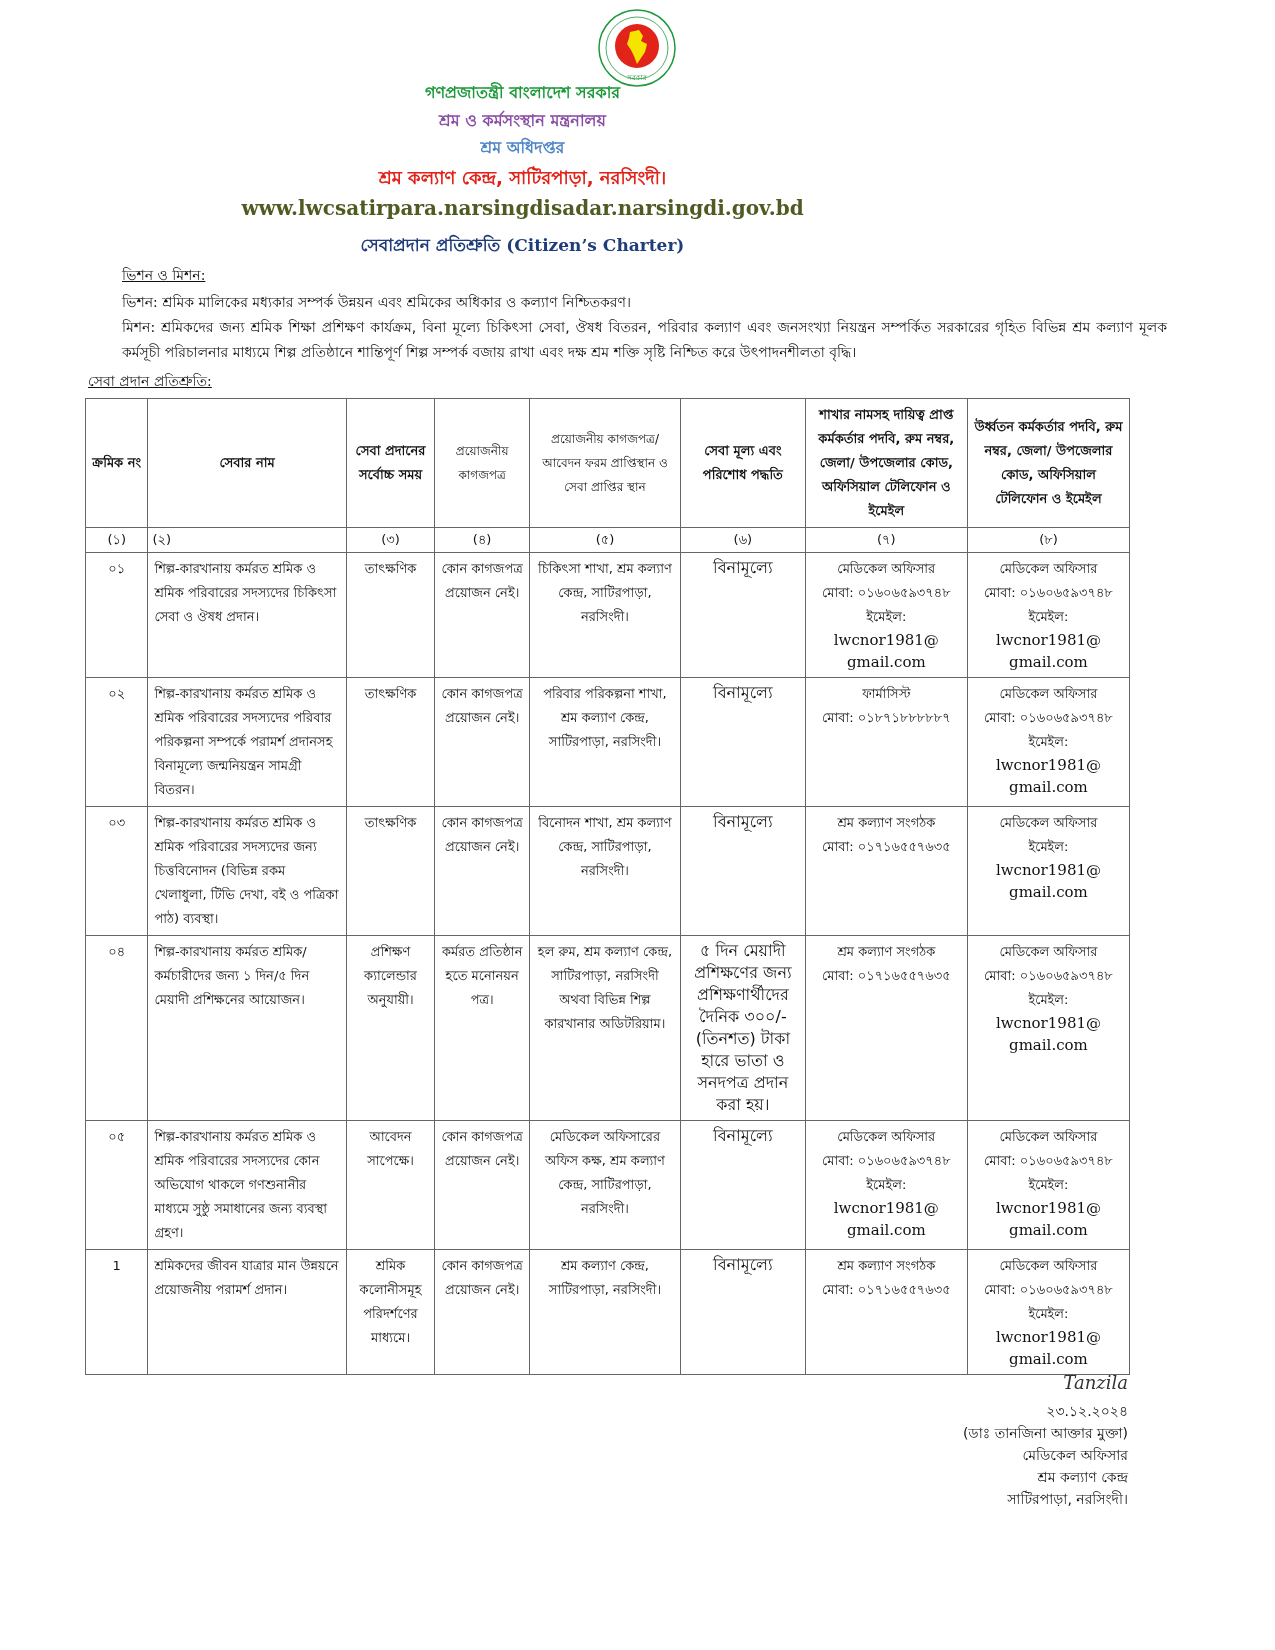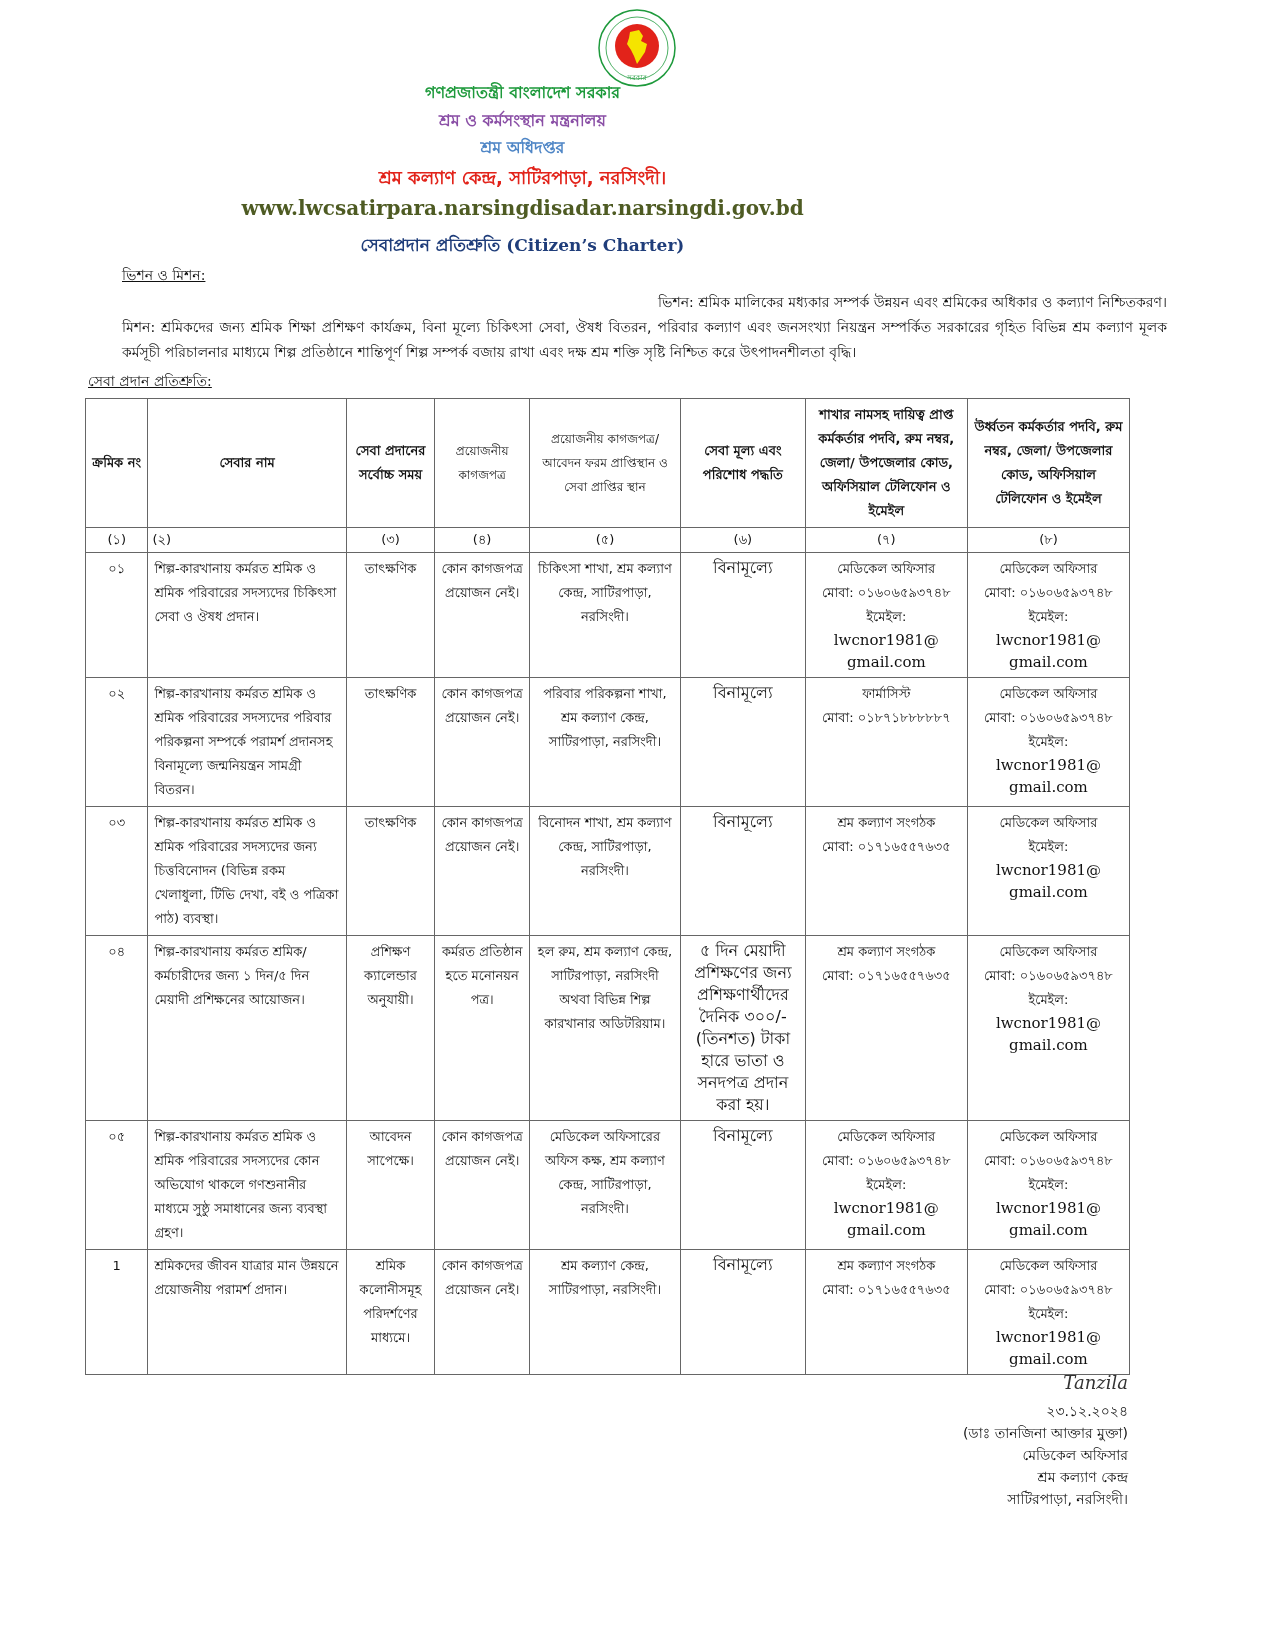--- a/index.html
+++ b/index.html
@@ -13,21 +13,21 @@
   .gov { top: 80px; font-size: 16px; font-weight: bold; color: #1e9a3c; }
   .ministry { top: 108px; font-size: 16px; color: #8a4fa6; font-weight: bold; }
   .dept { top: 135px; font-size: 16px; color: #4f86c6; font-weight: bold; }
   .center { top: 164px; font-size: 18px; color: #e2231a; font-weight: bold; }
   .url { top: 196px; font-size: 20px; color: #4e5b23; font-family: "DejaVu Serif", serif; font-weight: bold; }
   .charter { top: 232px; font-size: 17px; color: #1f3d7a; font-weight: bold; }
   .charter .en { font-family: "DejaVu Serif", serif; }
 
   .vm { position: absolute; left: 84px; width: 1045px; font-size: 14px; line-height: 25px; margin-left: 38px; }
   .vm-title { top: 263px; text-decoration: underline; }
-  .vm-vision { top: 290px; text-align: right; }
+  .vm-vision { top: 290px; }
   .vm-mission { top: 315px; text-align: justify; }
   .svc-title { position: absolute; left: 88px; top: 370px; font-size: 14px; text-decoration: underline; }
 
   table.charter-table {
     position: absolute; left: 85px; top: 398px; width: 1045px;
     border-collapse: collapse; table-layout: fixed; font-size: 13px;
   }
   .charter-table th, .charter-table td {
     border: 1.5px solid #666; vertical-align: top; line-height: 24px;
     padding: 4px 6px;

